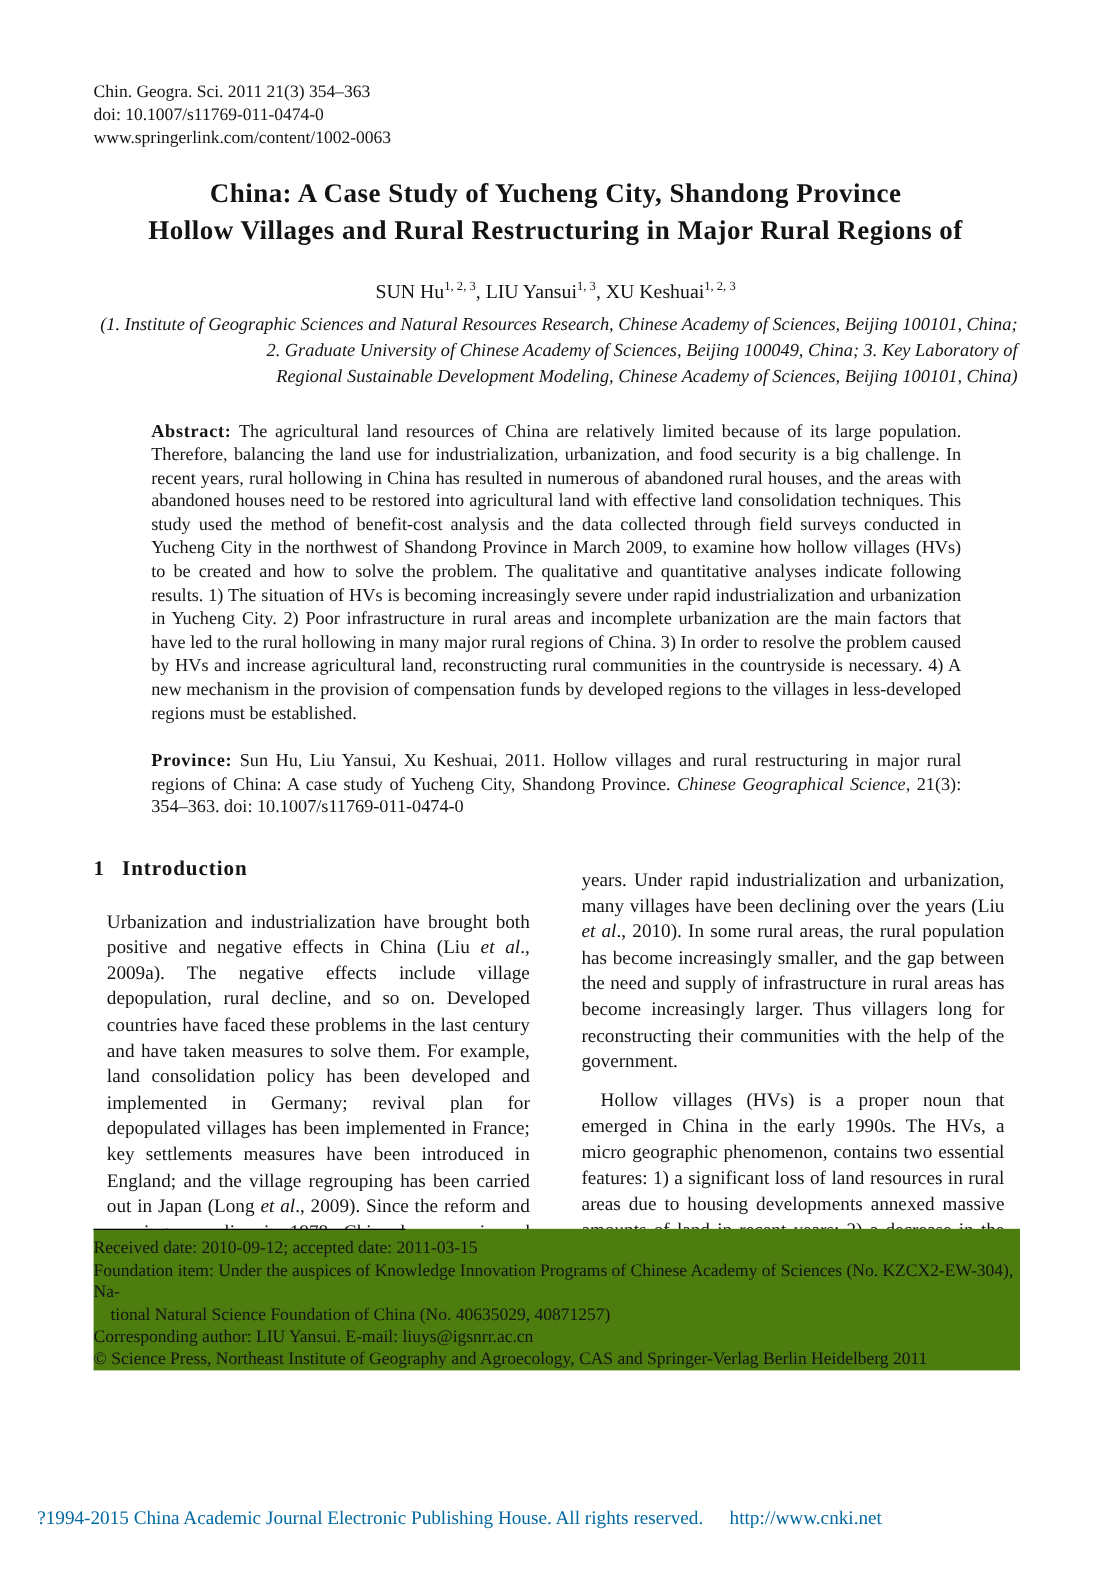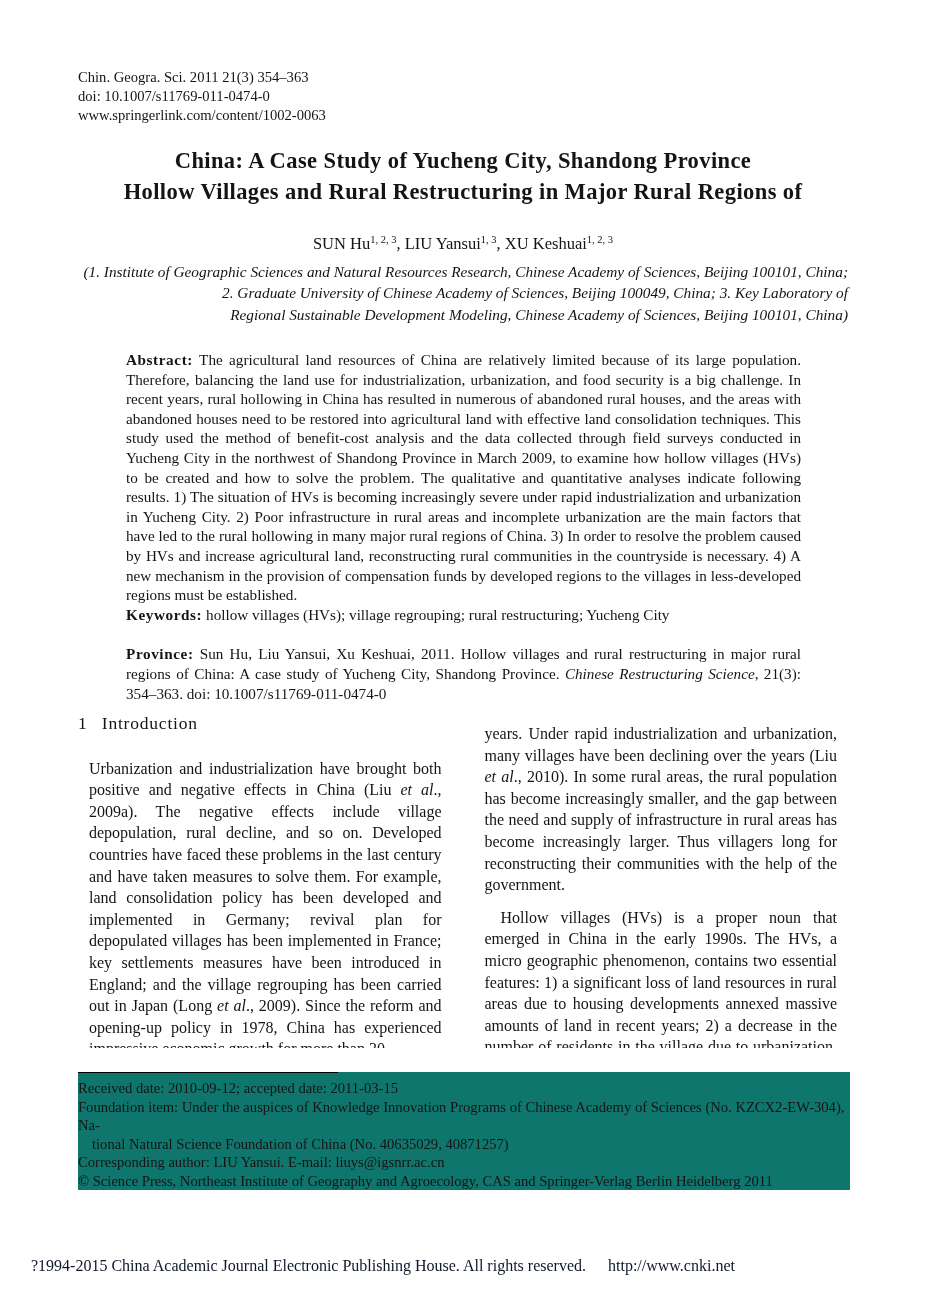--- a/index.html
+++ b/index.html
@@ -23,34 +23,34 @@
   .front-block{margin:25px 47px 0 48px;text-align:justify;
                font-size:15.2px;line-height:19.6px;}
   .front-block p{margin:0;}
   .front-block .citation{margin-top:20px;}
   .front-block b{letter-spacing:0.6px;}
 
   .columns{position:absolute;top:712px;left:78px;width:770px;height:336px;
            overflow:hidden;display:grid;grid-template-columns:1fr 1fr;
            column-gap:21px;font-size:16px;line-height:21.6px;text-align:justify;}
   .col{min-width:0;}
-  h2.section{font-size:17.5px;font-weight:normal;margin:1px 0 23px 0;
+  h2.section{font-size:17.5px;font-weight:bold;margin:1px 0 23px 0;
              letter-spacing:0.8px;text-align:left;}
   h2.section .num{margin-right:15px;letter-spacing:0;}
   p.para{margin:11px;}
   p.para.indent{text-indent:16px;}
 
-  .footnote-block{position:absolute;top:1072px;left:78px;width:772px;
-                  font-size:14.6px;line-height:18.5px;background:#0f766e;}
+  .footnote-block{position:absolute;top:1024px;left:78px;width:772px;
+                  font-size:14.6px;line-height:18.5px;background:#4d7c0f;}
   .fn-divider{width:260px;border:none;border-top:1.6px solid #000;
               margin:0 0 6px 0;}
   .fn-line{margin:0;}
   .fn-line.hang{padding-left:14px;}
 
-  .watermark{position:absolute;left:31px;top:1257px;color:#0f172a;
+  .watermark{position:absolute;left:31px;top:1257px;color:#0369a1;
              font-size:16px;white-space:nowrap;}
   .watermark .wm-url{margin-left:22px;}
 </style>
 </head>
 <body>
 
 <div class="page">
   <div class="content">
 
     <div class="header-block">
@@ -67,22 +67,21 @@
     <div class="authors" id="authors"><span><span>SUN Hu</span><sup>1, 2, 3</sup>, </span><span><span>LIU Yansui</span><sup>1, 3</sup>, </span><span><span>XU Keshuai</span><sup>1, 2, 3</sup></span></div>
 
     <div class="affiliations" id="affiliations">
         <div>(1. Institute of Geographic Sciences and Natural Resources Research, Chinese Academy of Sciences, Beijing 100101, China;</div>
         <div>2. Graduate University of Chinese Academy of Sciences, Beijing 100049, China; 3. Key Laboratory of</div>
         <div>Regional Sustainable Development Modeling, Chinese Academy of Sciences, Beijing 100101, China)</div>
       </div>
 
     <div class="front-block">
       <p><b>Abstract:</b> <span>The agricultural land resources of China are relatively limited because of its large population. Therefore, balancing the land use for industrialization, urbanization, and food security is a big challenge. In recent years, rural hollowing in China has resulted in numerous of abandoned rural houses, and the areas with abandoned houses need to be restored into agricultural land with effective land consolidation techniques. This study used the method of benefit-cost analysis and the data collected through field surveys conducted in Yucheng City in the northwest of Shandong Province in March 2009, to examine how hollow villages (HVs) to be created and how to solve the problem. The qualitative and quantitative analyses indicate following results. 1) The situation of HVs is becoming increasingly severe under rapid industrialization and urbanization in Yucheng City. 2) Poor infrastructure in rural areas and incomplete urbanization are the main factors that have led to the rural hollowing in many major rural regions of China. 3) In order to resolve the problem caused by HVs and increase agricultural land, reconstructing rural communities in the countryside is necessary. 4) A new mechanism in the provision of compensation funds by developed regions to the villages in less-developed regions must be established.</span></p>
-      <p><b>Keywords:</b> <span>hollow villages (HVs); village regrouping; rural restructuring; Yucheng City</span></p>
-      <p class="citation"><b>Province:</b> <span>Sun Hu, Liu Yansui, Xu Keshuai, 2011. Hollow villages and rural restructuring in major rural regions of China: A case study of Yucheng City, Shandong Province. <i>Chinese Restructuring Science</i>, 21(3): 354–363. doi: 10.1007/s11769-011-0474-0</span></p>
+      <p class="citation"><b>Province:</b> <span>Sun Hu, Liu Yansui, Xu Keshuai, 2011. Hollow villages and rural restructuring in major rural regions of China: A case study of Yucheng City, Shandong Province. <i>Chinese Geographical Science</i>, 21(3): 354–363. doi: 10.1007/s11769-011-0474-0</span></p>
     </div>
   </div>
 
   <div class="columns">
     <div class="col" id="left-col">
       <h2 class="section"><span class="num">1</span><span>Introduction</span></h2>
     <p class="para">Urbanization and industrialization have brought both positive and negative effects in China (Liu <i>et al</i>., 2009a). The negative effects include village depopulation, rural decline, and so on. Developed countries have faced these problems in the last century and have taken measures to solve them. For example, land consolidation policy has been developed and implemented in Germany; revival plan for depopulated villages has been implemented in France; key settlements measures have been introduced in England; and the village regrouping has been carried out in Japan (Long <i>et al</i>., 2009). Since the reform and opening-up policy in 1978, China has experienced impressive economic growth for more than 30</p>
       </div>
     <div class="col" id="right-col">
         <p class="para">years. Under rapid industrialization and urbanization, many villages have been declining over the years (Liu <i>et al</i>., 2010). In some rural areas, the rural population has become increasingly smaller, and the gap between the need and supply of infrastructure in rural areas has become increasingly larger. Thus villagers long for reconstructing their communities with the help of the government.</p>

